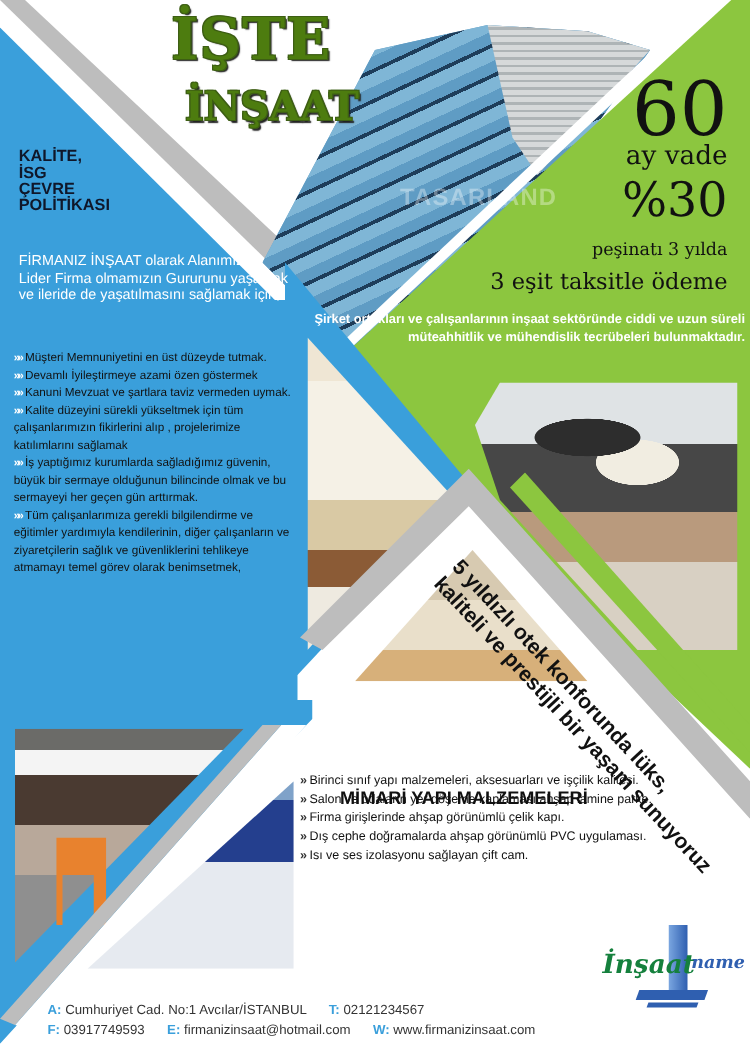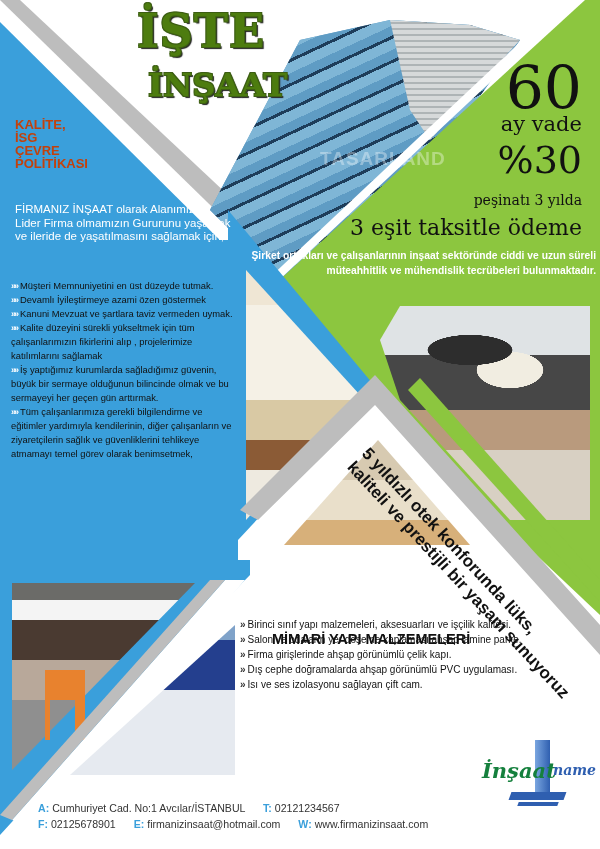--- a/index.html
+++ b/index.html
@@ -54,32 +54,32 @@
       linear-gradient(180deg, #7fa2c9 0 640px, #243f8e 640px 690px, #e6eaf0 690px);
     clip-path: polygon(235px 625px, 235px 775px, 70px 775px); }
 
   
   .title { position:absolute; font-family:"DejaVu Serif", serif; font-weight:bold; color:#4d7c0f;
            text-shadow: -1px -1px 0 #3d5e14, 1px -1px 0 #3d5e14, -1px 1px 0 #3d5e14, 1px 1px 0 #3d5e14, 2px 2px 1px #222;
            text-align:center; }
   .title-1 { left:137px; top:4px; font-size:46px; letter-spacing:1px; }
   .title-2 { left:148px; top:66px; font-size:32px; letter-spacing:0px; }
 
-  .policy-title { position:absolute; left:15px; top:118px; color:#c2410c; font-size:13px; font-weight:bold; line-height:13px; }
+  .policy-title { position:absolute; left:15px; top:118px; color:#0f172a; font-size:13px; font-weight:bold; line-height:13px; }
   .intro { position:absolute; left:15px; top:203px; width:220px; color:#fff; font-size:11.5px; line-height:13.5px; }
 
   .bullets { position:absolute; left:11px; top:279px; width:222px; color:#111; font-size:9.4px; line-height:14px; }
   .bullets .arrow { color:#fff; font-weight:bold; font-size:9px; letter-spacing:-2px; margin-right:3px; }
 
   .offer { position:absolute; right:18px; color:#111; font-family:"DejaVu Serif", serif; text-align:right; }
   .offer-60 { top:64px; font-size:60px; line-height:48px; }
   .offer-vade { top:112px; font-size:21px; }
   .offer-pct { top:138px; font-size:38px; line-height:44px; }
   .offer-pes { top:192px; font-size:14px; }
-  .offer-taks { top:215px; font-size:22px; }
+  .offer-taks { top:215px; font-size:18px; }
 
   .experience { position:absolute; left:250px; top:248px; width:346px; color:#fff; font-weight:bold; font-size:10.3px; line-height:15px; text-align:right; }
 
   .watermark { position:absolute; left:320px; top:148px; color:rgba(255,255,255,0.35); font-size:19px; font-weight:bold; letter-spacing:1px; }
 
   .slogan { position:absolute; left:372px; top:444px; width:320px; transform-origin:0 0; transform:rotate(47deg);
             color:#111; font-weight:bold; font-size:17px; line-height:20px; }
 
   .materials-title { position:absolute; left:272px; top:594px; font-size:14.5px; font-weight:bold; color:#111;margin-top:37px; }
   .materials { position:absolute; left:240px; top:617px; width:300px; font-size:10px; line-height:15px; color:#111; }
@@ -174,21 +174,21 @@
 <div class="contact">
   <div>
     <span class="k">A:</span>
     <span>Cumhuriyet Cad. No:1 Avcılar/İSTANBUL</span>
     <span class="gap"></span>
     <span class="k">T:</span>
     <span>02121234567</span>
   </div>
   <div>
     <span class="k">F:</span>
-    <span>02125678901</span>
+    <span>03917749593</span>
     <span class="gap"></span>
     <span class="k">E:</span>
     <span>firmanizinsaat@hotmail.com</span>
     <span class="gap"></span>
     <span class="k">W:</span>
     <span>www.firmanizinsaat.com</span>
   </div>
 </div>
 
 </body></html>

